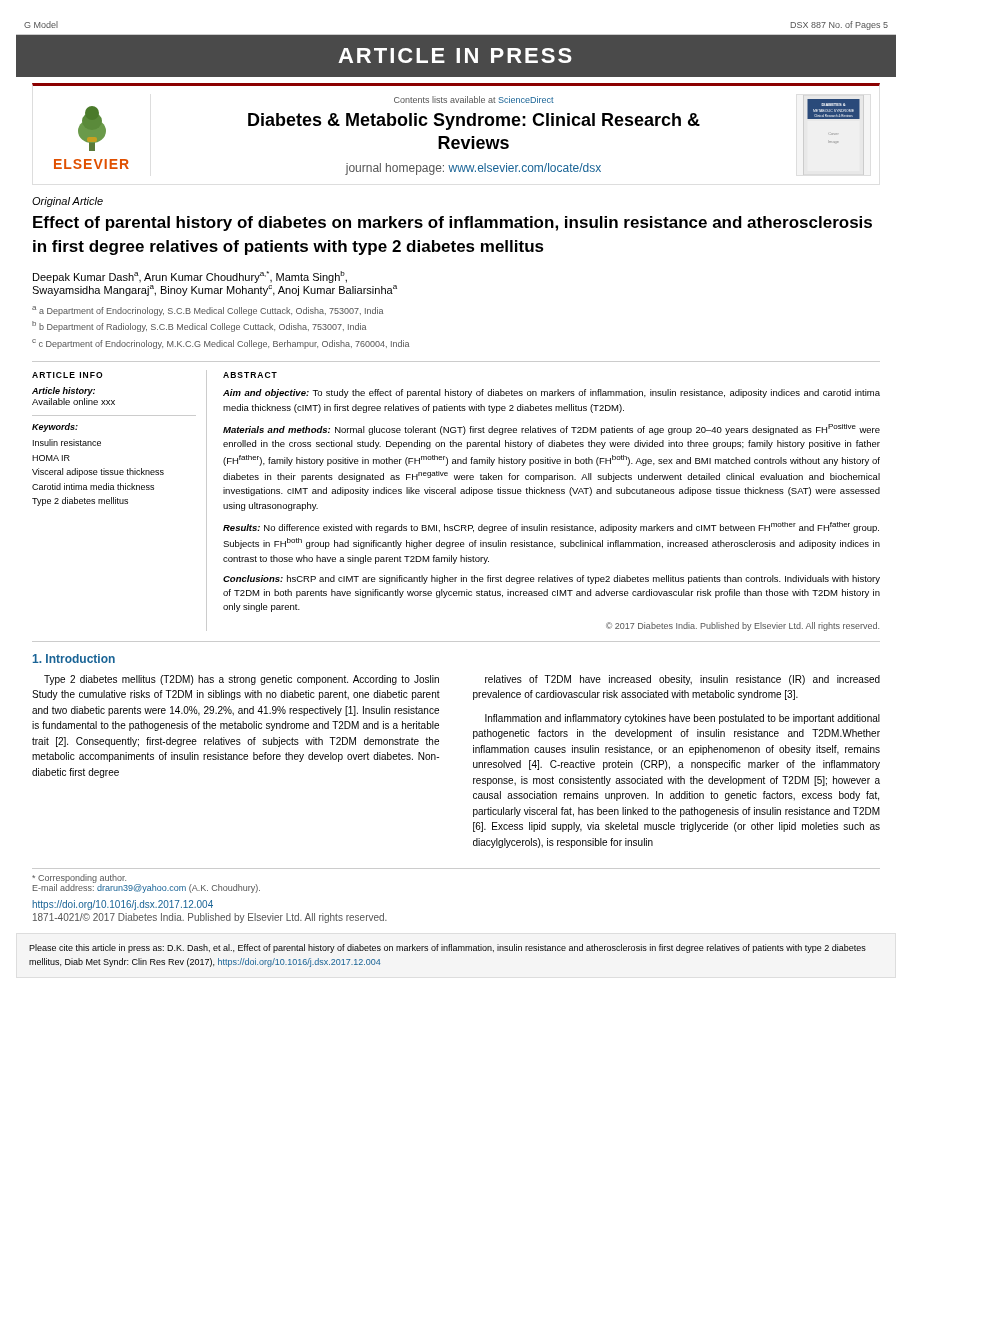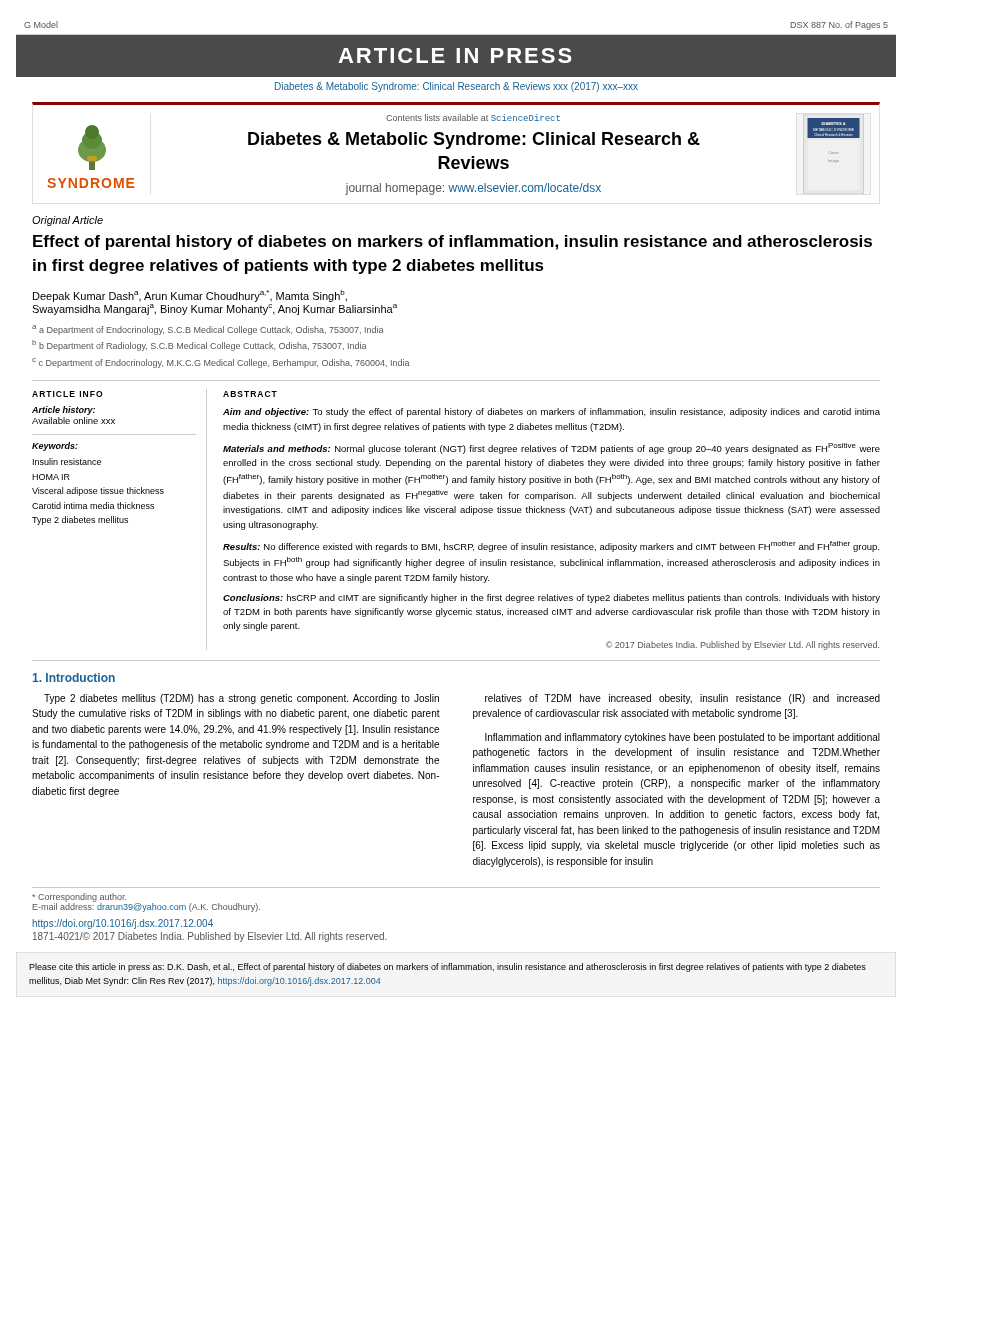--- a/index.html
+++ b/index.html
@@ -80,21 +80,20 @@
       flex-direction: column;
       justify-content: center;
     }
     .contents-line {
       font-size: 9px;
       color: #555;
       margin-bottom: 4px;
     }
     .contents-link {
       color: #1a6496;
-      font-family: Liberation Mono, monospace;
     }
     .journal-title-main {
       font-size: 18px;
       font-weight: bold;
       color: #000;
       line-height: 1.3;
     }
     .journal-homepage {
       font-size: 12px;
       color: #555;
@@ -277,36 +276,33 @@
 
   <div class="top-banner">
     <span>G Model</span>
     <span>DSX 887 No. of Pages 5</span>
   </div>
 
   <div class="article-in-press-banner">
     <span>ARTICLE IN PRESS</span>
   </div>
 
-  <div class="journal-link-bar">
-    <span>Diabetes &amp; Metabolic Syndrome: Clinical Research &amp; Reviews xxx (2017) xxx–xxx</span>
-  </div>
 
   <div class="journal-header">
     <div class="elsevier-logo">
 
       <svg class="elsevier-tree" viewBox="0 0 70 55">
         <rect x="32" y="40" width="6" height="12" fill="#5a7a3a"></rect>
         <ellipse cx="35" cy="32" rx="14" ry="12" fill="#6a9a4a"></ellipse>
         <ellipse cx="35" cy="22" rx="10" ry="9" fill="#5a8a3a"></ellipse>
         <ellipse cx="35" cy="14" rx="7" ry="7" fill="#4a7a2a"></ellipse>
 
         <rect x="30" y="38" width="10" height="5" rx="2" fill="#c8a020"></rect>
       </svg>
-      <div class="elsevier-text">SYNDROME</div>
+      <div class="elsevier-text">ELSEVIER</div>
     </div>
     <div class="journal-title-block">
       <div class="contents-line">
         <span>Contents lists available at</span>
         <span class="contents-link" style="cursor:pointer;">ScienceDirect</span>
       </div>
       <div class="journal-title-main">
         <span>Diabetes &amp; Metabolic Syndrome: Clinical Research &amp;</span><br>
         <span>Reviews</span>
       </div>

